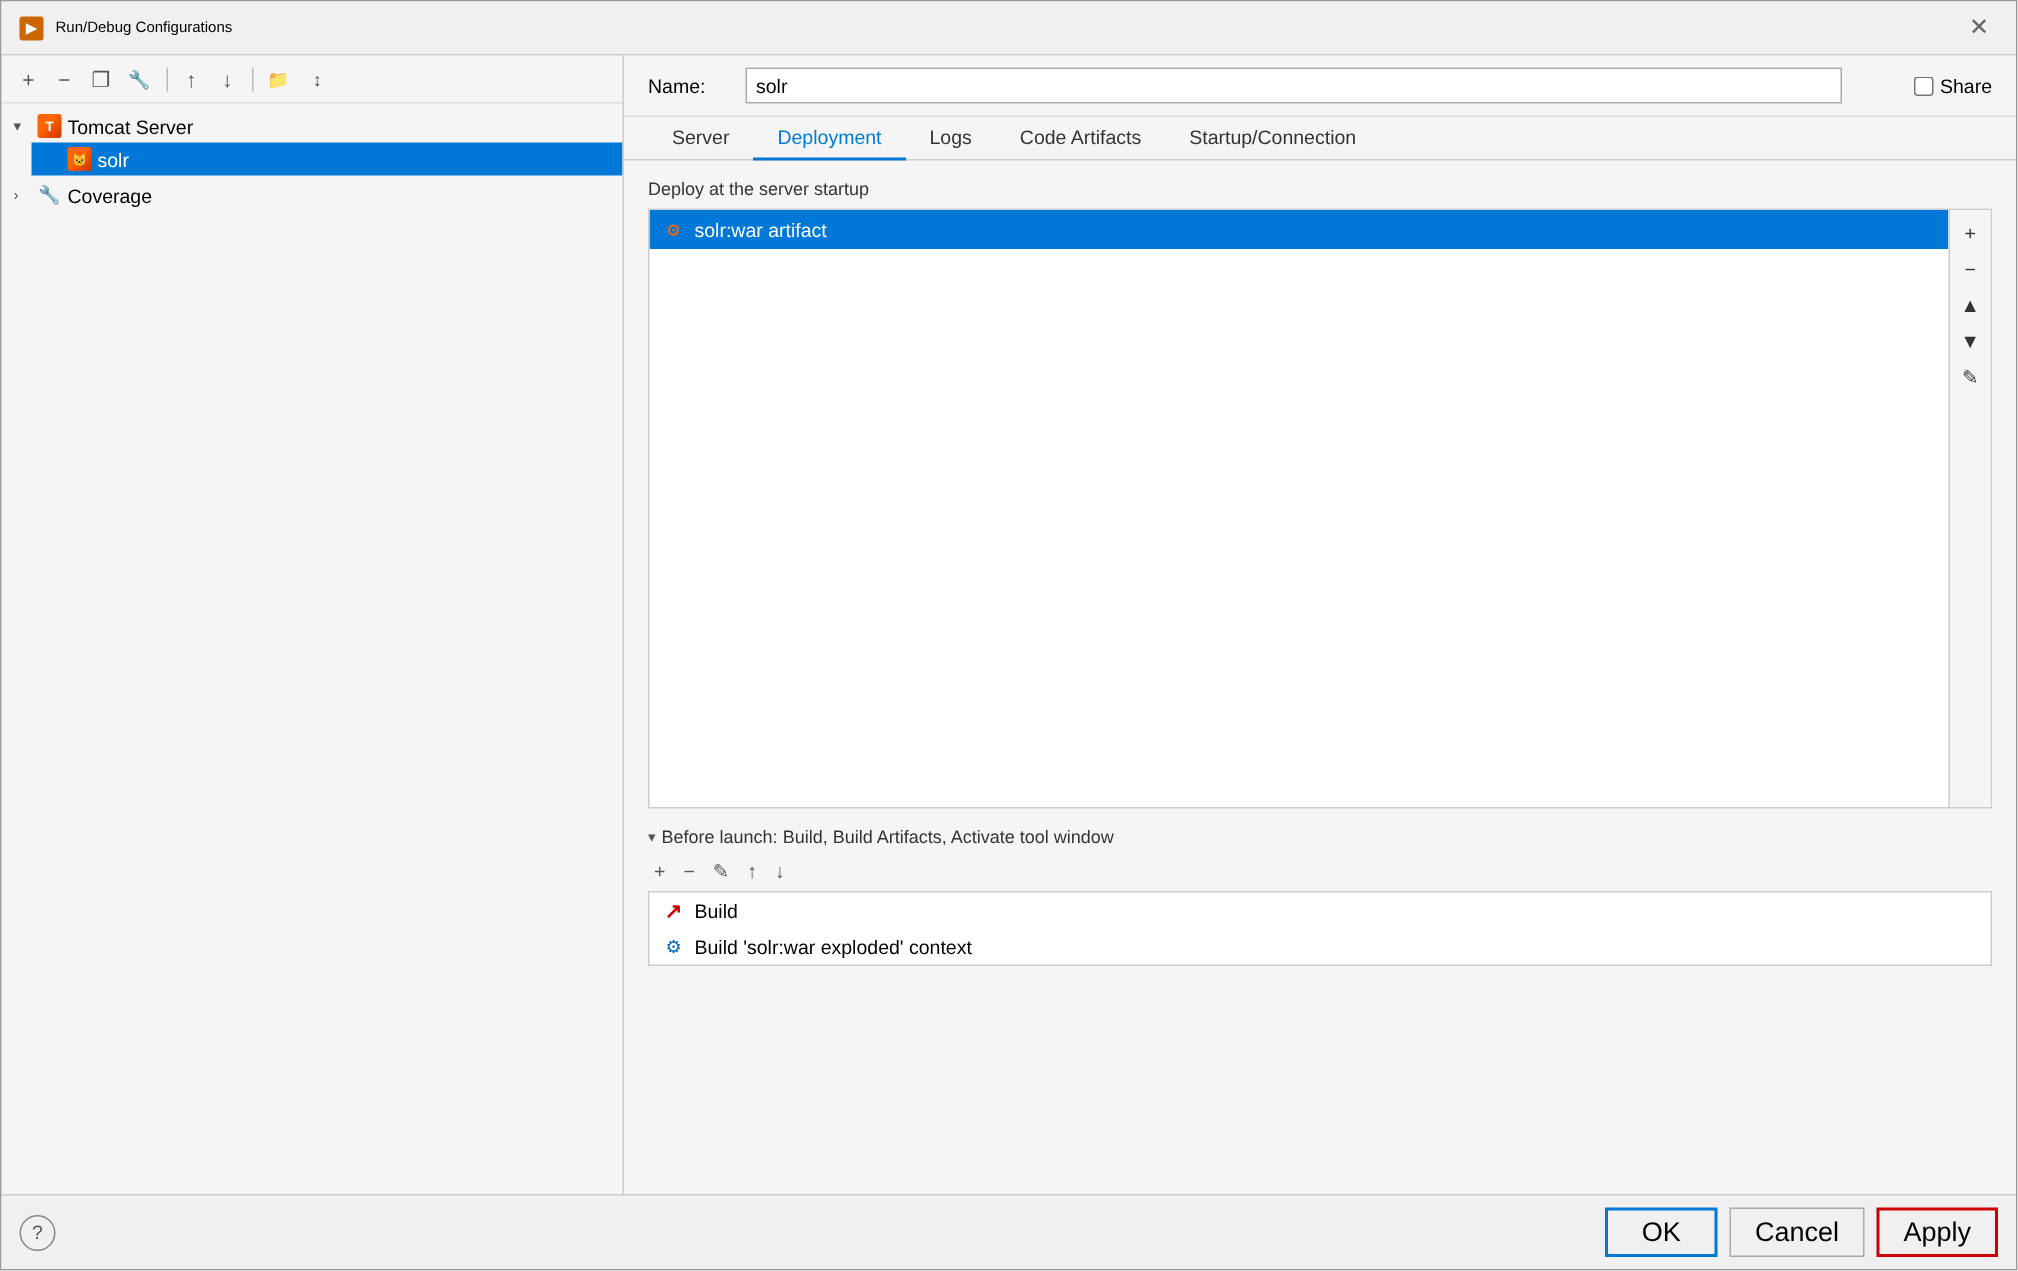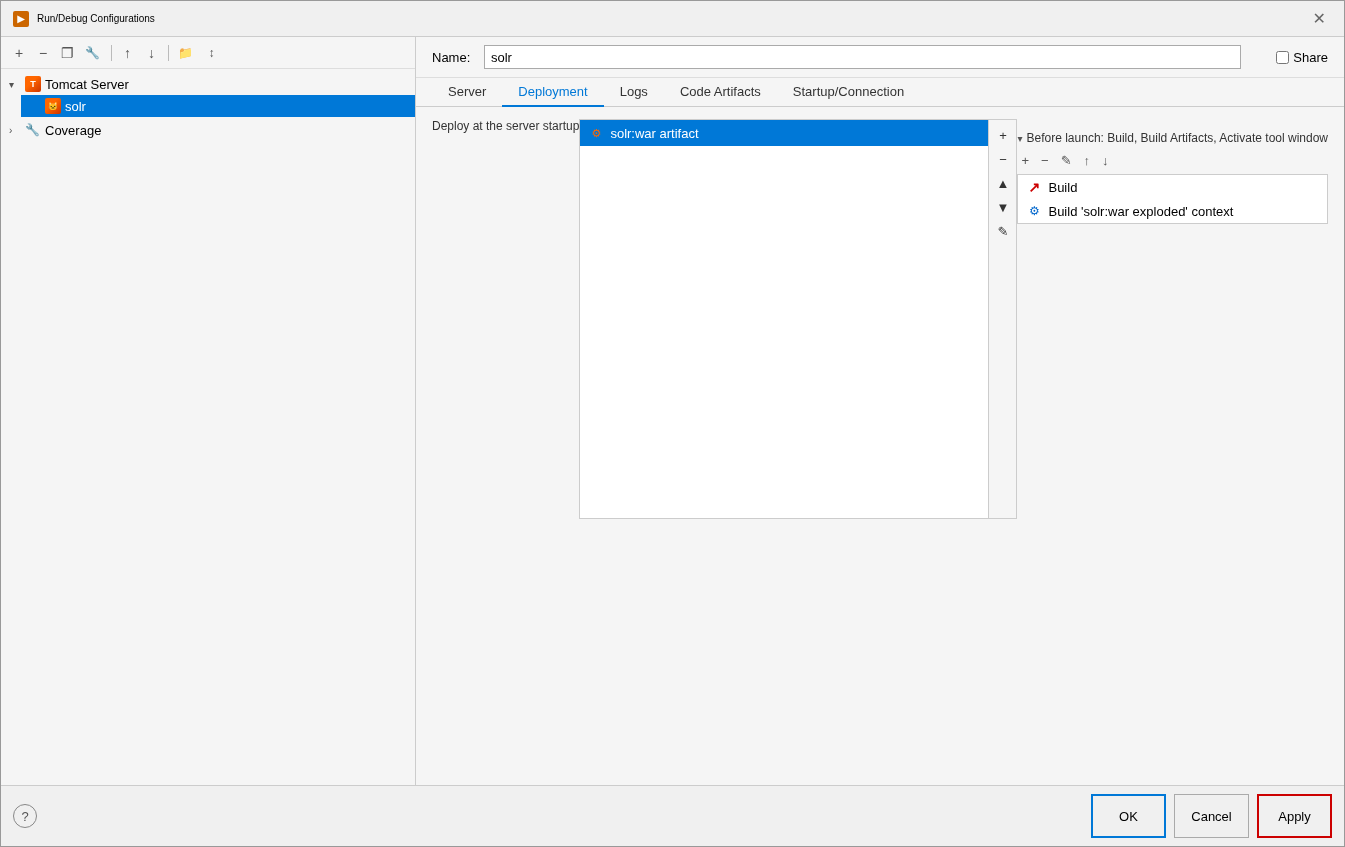--- a/index.html
+++ b/index.html
@@ -168,21 +168,21 @@
       flex: 1;
       display: flex;
       flex-direction: column;
       background: #f5f5f5;
     }
 
     .name-row {
       display: flex;
       align-items: center;
       padding: 8px 16px;
-      gap: 7px;
+      gap: 20px;
       border-bottom: 1px solid #ddd;
       justify-content: center;
     }
 
     .name-label {
       font-size: 13px;
       color: #000;
       min-width: 45px;
     }
 
@@ -232,21 +232,21 @@
     .tab.active {
       color: #0078d7;
       border-bottom: 2px solid #0078d7;
       font-weight: 500;
     }
 
     
     .tab-content {
       flex: 1;
       display: flex;
-      flex-direction: row;
+      flex-direction: column;
       padding: 12px 16px;
       overflow-y: auto;
     }
 
     .section-label {
       font-size: 12px;
       color: #333;
       margin-bottom: 6px;
     }
 
@@ -439,23 +439,23 @@
       color: #555;
     }
 
     .bottom-right-btns {
       display: flex;
       gap: 8px;
     }
 
     .action-btn {
       min-width: 75px;
-      height: 44px;
+      height: 33px;
       padding: 0 16px;
-      font-size: 13px;
+      font-size: 18px;
       cursor: pointer;
       border: 1px solid #aaa;
       background: #f0f0f0;
     }
 
     .action-btn.ok-btn {
       border: 2px solid #0078d7;
       background: #f0f0f0;
     }
 

